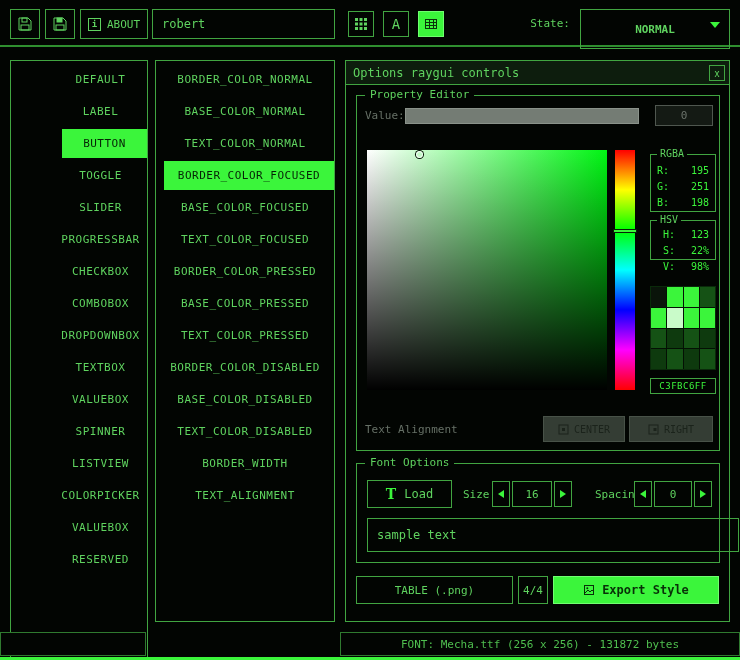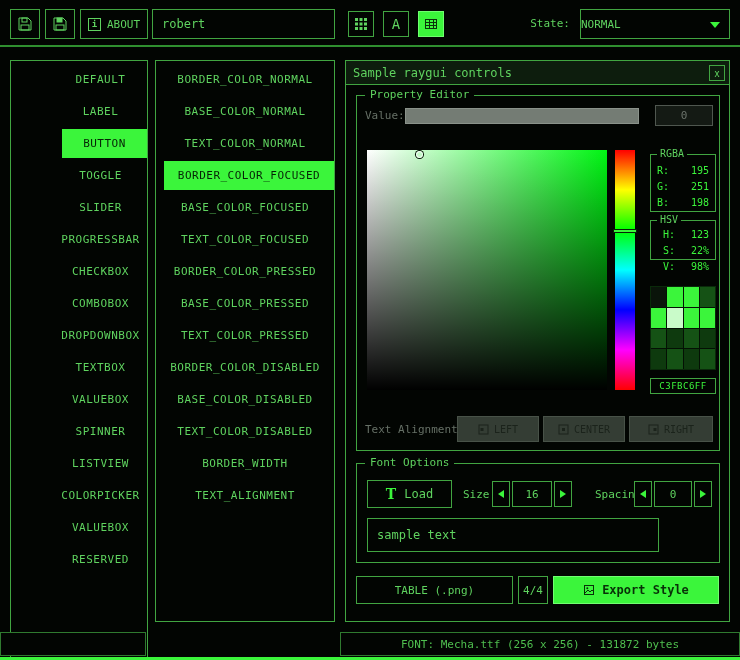--- a/index.html
+++ b/index.html
@@ -17,22 +17,22 @@
   .btn-save2 { left:45px; top:9px; width:30px; height:30px; }
   .btn-about { left:80px; top:9px; width:68px; height:30px; }
   .about-ico { display:inline-flex; align-items:center; justify-content:center; width:13px; height:13px;
                border:1px solid currentColor; font-size:9px; font-weight:bold; }
   .style-name { position:absolute; left:152px; top:9px; width:183px; height:30px; background:#020502;
                 border:1px solid #41a541; color:#5fd35f; font-size:12px; padding-left:9px; font-family:inherit; outline:none; }
   .btn-grid  { left:348px; top:11px; width:26px; height:26px; }
   .btn-font  { left:383px; top:11px; width:26px; height:26px; font-size:14px; }
   .btn-table { left:418px; top:11px; width:26px; height:26px; }
   .state-label { position:absolute; left:492px; top:17px; width:78px; text-align:right; font-size:11px; color:#5fd35f; }
-  .dropdown { position:absolute; left:580px; top:9px; width:150px; height:30px; border:1px solid #41a541;
-              display:flex; align-items:center; font-size:11px; color:#5fd35f; cursor:pointer; }
+  .dropdown { position:absolute; left:580px; top:9px; width:150px; height:40px; border:1px solid #41a541;
+              display:flex; align-items:center; justify-content:center; font-size:11px; color:#5fd35f; cursor:pointer;font-weight:bold; }
   .chev { position:absolute; right:9px; top:12px; width:0; height:0;
           border-left:5px solid transparent; border-right:5px solid transparent; border-top:6px solid #3bf53b; }
 
   
   .list { position:absolute; border:1px solid #41a541; background:#020502; padding-top:1px; overflow:hidden; }
   .controls { left:10px;  top:60px; width:138px; height:635px;padding-left:43px; }
   .props    { left:155px; top:60px; width:180px; height:562px; }
   .list-item { height:29px; margin:3px 0; display:flex; align-items:center; justify-content:center;
                font-size:11px; color:#5fd35f; letter-spacing:.5px; cursor:pointer; }
   .list-item.selected { background:#3bf53b; color:#062306;margin-left:8px; }
@@ -92,21 +92,21 @@
   .spacing-label { left:238px; top:24px; }
   .spin-btn { position:absolute; top:17px; width:18px; height:26px; border:1px solid #41a541; background:#020502;
               display:flex; align-items:center; justify-content:center; cursor:pointer; }
   .spin-val { position:absolute; top:17px; height:26px; border:1px solid #41a541; color:#5fd35f; font-size:11px;
               display:flex; align-items:center; justify-content:center; }
   .sz-l { left:135px; } .sz-v { left:155px; width:40px; } .sz-r { left:197px; }
   .sp-l { left:277px; } .sp-v { left:297px; width:38px; } .sp-r { left:337px; }
   .tri { width:0; height:0; border-top:4px solid transparent; border-bottom:4px solid transparent; }
   .tri-l { border-right:6px solid #3bf53b; }
   .tri-r { border-left:6px solid #3bf53b; }
-  .sample-box { position:absolute; left:10px; top:54px; width:292px; height:34px; border:1px solid #41a541;
+  .sample-box { position:absolute; left:10px; top:54px; width:372px; height:34px; border:1px solid #41a541;
                 display:flex; align-items:center; padding-left:9px; font-size:12px; color:#5fd35f; }
 
   
   .format-btn { position:absolute; left:10px; top:515px; width:157px; height:28px; border:1px solid #41a541;
                 background:#020502; color:#5fd35f; font-size:11px; font-family:inherit;
                 display:flex; align-items:center; justify-content:center; cursor:pointer; }
   .counter { position:absolute; left:172px; top:515px; width:30px; height:28px; border:1px solid #41a541;
              color:#5fd35f; font-size:11px; display:flex; align-items:center; justify-content:center; }
   .export-btn { position:absolute; left:207px; top:515px; width:166px; height:28px; background:#3bf53b;
                 border:1px solid #6fff6f; color:#083008; font-size:12px; font-weight:700; font-family:inherit;
@@ -219,21 +219,21 @@
       <div class="list-item">TEXT_COLOR_PRESSED</div>
       <div class="list-item">BORDER_COLOR_DISABLED</div>
       <div class="list-item">BASE_COLOR_DISABLED</div>
       <div class="list-item">TEXT_COLOR_DISABLED</div>
       <div class="list-item">BORDER_WIDTH</div>
       <div class="list-item">TEXT_ALIGNMENT</div>
     </div>
 
   <div class="window">
     <div class="titlebar">
-      <span>Sample raygui controls</span>
+      <span>Options raygui controls</span>
     </div>
     <button class="closebtn">x</button>
 
     <div class="groupbox pe">
       <span class="gb-label">Property Editor</span>
 
       <span class="value-label dim">Value:</span>
       <div class="value-slider"></div>
       <div class="value-btn">0</div>
 
@@ -290,29 +290,20 @@
           <div class="swatch" style="background: rgb(21, 82, 21);"></div>
           <div class="swatch" style="background: rgb(14, 58, 14);"></div>
           <div class="swatch" style="background: rgb(14, 58, 14);"></div>
           <div class="swatch" style="background: rgb(21, 82, 21);"></div>
           <div class="swatch" style="background: rgb(14, 58, 14);"></div>
           <div class="swatch" style="background: rgb(21, 82, 21);"></div>
         </div>
       <div class="hexbox">C3FBC6FF</div>
 
       <span class="align-label dim">Text Alignment</span>
-      <button class="albtn al-left">
-        <span>
-          <svg width="11" height="11" viewBox="0 0 11 11" fill="none" stroke="currentColor">
-            <rect x="1" y="1" width="9" height="9"></rect>
-              <rect x="2.5" y="4" width="3" height="3" fill="currentColor" stroke="none"></rect>
-          </svg>
-        </span>
-        <span>LEFT</span>
-      </button>
       <button class="albtn al-center">
         <span>
           <svg width="11" height="11" viewBox="0 0 11 11" fill="none" stroke="currentColor">
             <rect x="1" y="1" width="9" height="9"></rect>
               <rect x="4" y="4" width="3" height="3" fill="currentColor" stroke="none"></rect>
           </svg>
         </span>
         <span>CENTER</span>
       </button>
       <button class="albtn al-right">

